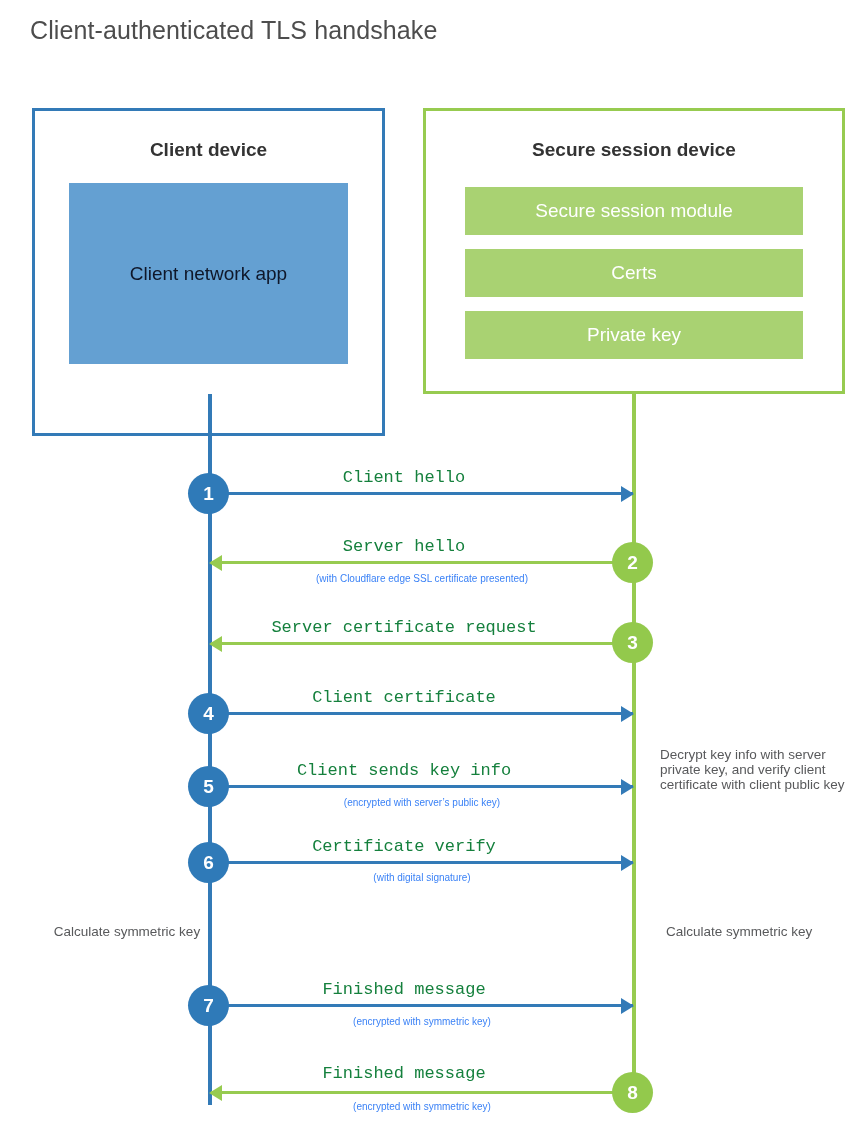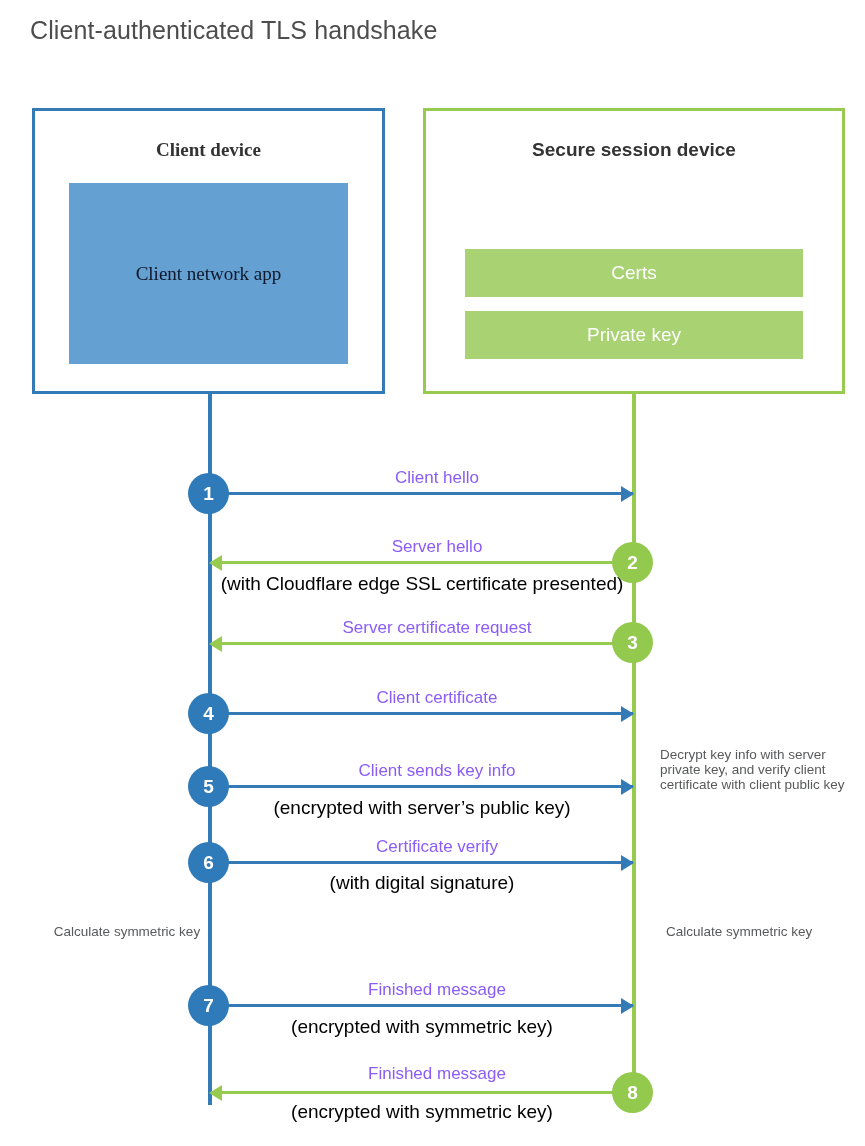--- a/index.html
+++ b/index.html
@@ -32,23 +32,22 @@
   }
 
   
   .actor-box {
     position: absolute;
     background: #ffffff;
     box-sizing: border-box;
   }
   #client-box {
     left: 32px; top: 108px;
-    width: 353px; height: 286px;
+    width: 353px; height: 328px;
     border: 3px solid #337ab7;
-    font-family: Liberation Serif, serif;
   }
   #server-box {
     left: 423px; top: 108px;
     width: 422px; height: 286px;
     border: 3px solid #97cb50;
   }
   .actor-title {
     position: absolute;
     left: 0; right: 0;
     top: 28px;
@@ -112,34 +111,35 @@
     position: absolute;
     width: 0; height: 0;
     border-top: 8px solid transparent;
     border-bottom: 8px solid transparent;
   }
   .arrow-head.right { border-left: 13px solid #337ab7; }
   .arrow-head.left  { border-right: 13px solid #97cb50; }
 
   .msg-label {
     position: absolute;
-    left: 226px;
+    left: 193px;
     width: 422px;
     text-align: center;
     font-size: 17px;
-    color: #8b5cf6;
+    color: #15803d;
     white-space: nowrap;
+    font-family: Liberation Mono, monospace;
   }
   .msg-sub {
     position: absolute;
     left: 171px;
     width: 502px;
     text-align: center;
-    font-size: 19px;
-    color: #000000;
+    font-size: 10px;
+    color: #3b82f6;
     white-space: nowrap;
   }
 
   
   .step-circle {
     position: absolute;
     width: 41px; height: 41px;
     border-radius: 50%;
     color: #ffffff;
     font-size: 19px;
@@ -169,20 +169,21 @@
 
   <div class="page-title">Client-authenticated TLS handshake</div>
 
   <div class="actor-box" id="client-box">
     <div class="actor-title">Client device</div>
     <div id="client-app-block">Client network app</div>
   </div>
 
   <div class="actor-box" id="server-box">
     <div class="actor-title">Secure session device</div>
+    <div class="server-bar" id="server-bar-0">Secure session module</div>
     <div class="server-bar" id="server-bar-1">Certs</div>
     <div class="server-bar" id="server-bar-2">Private key</div>
   </div>
 
   <div class="lifeline" id="lifeline-client"></div>
   <div class="lifeline" id="lifeline-server"></div>
 
   <div class="msg">
     <div class="msg-label" style="top:468px">Client hello</div>
     <div class="msg-line blue" style="top:492px"></div>

